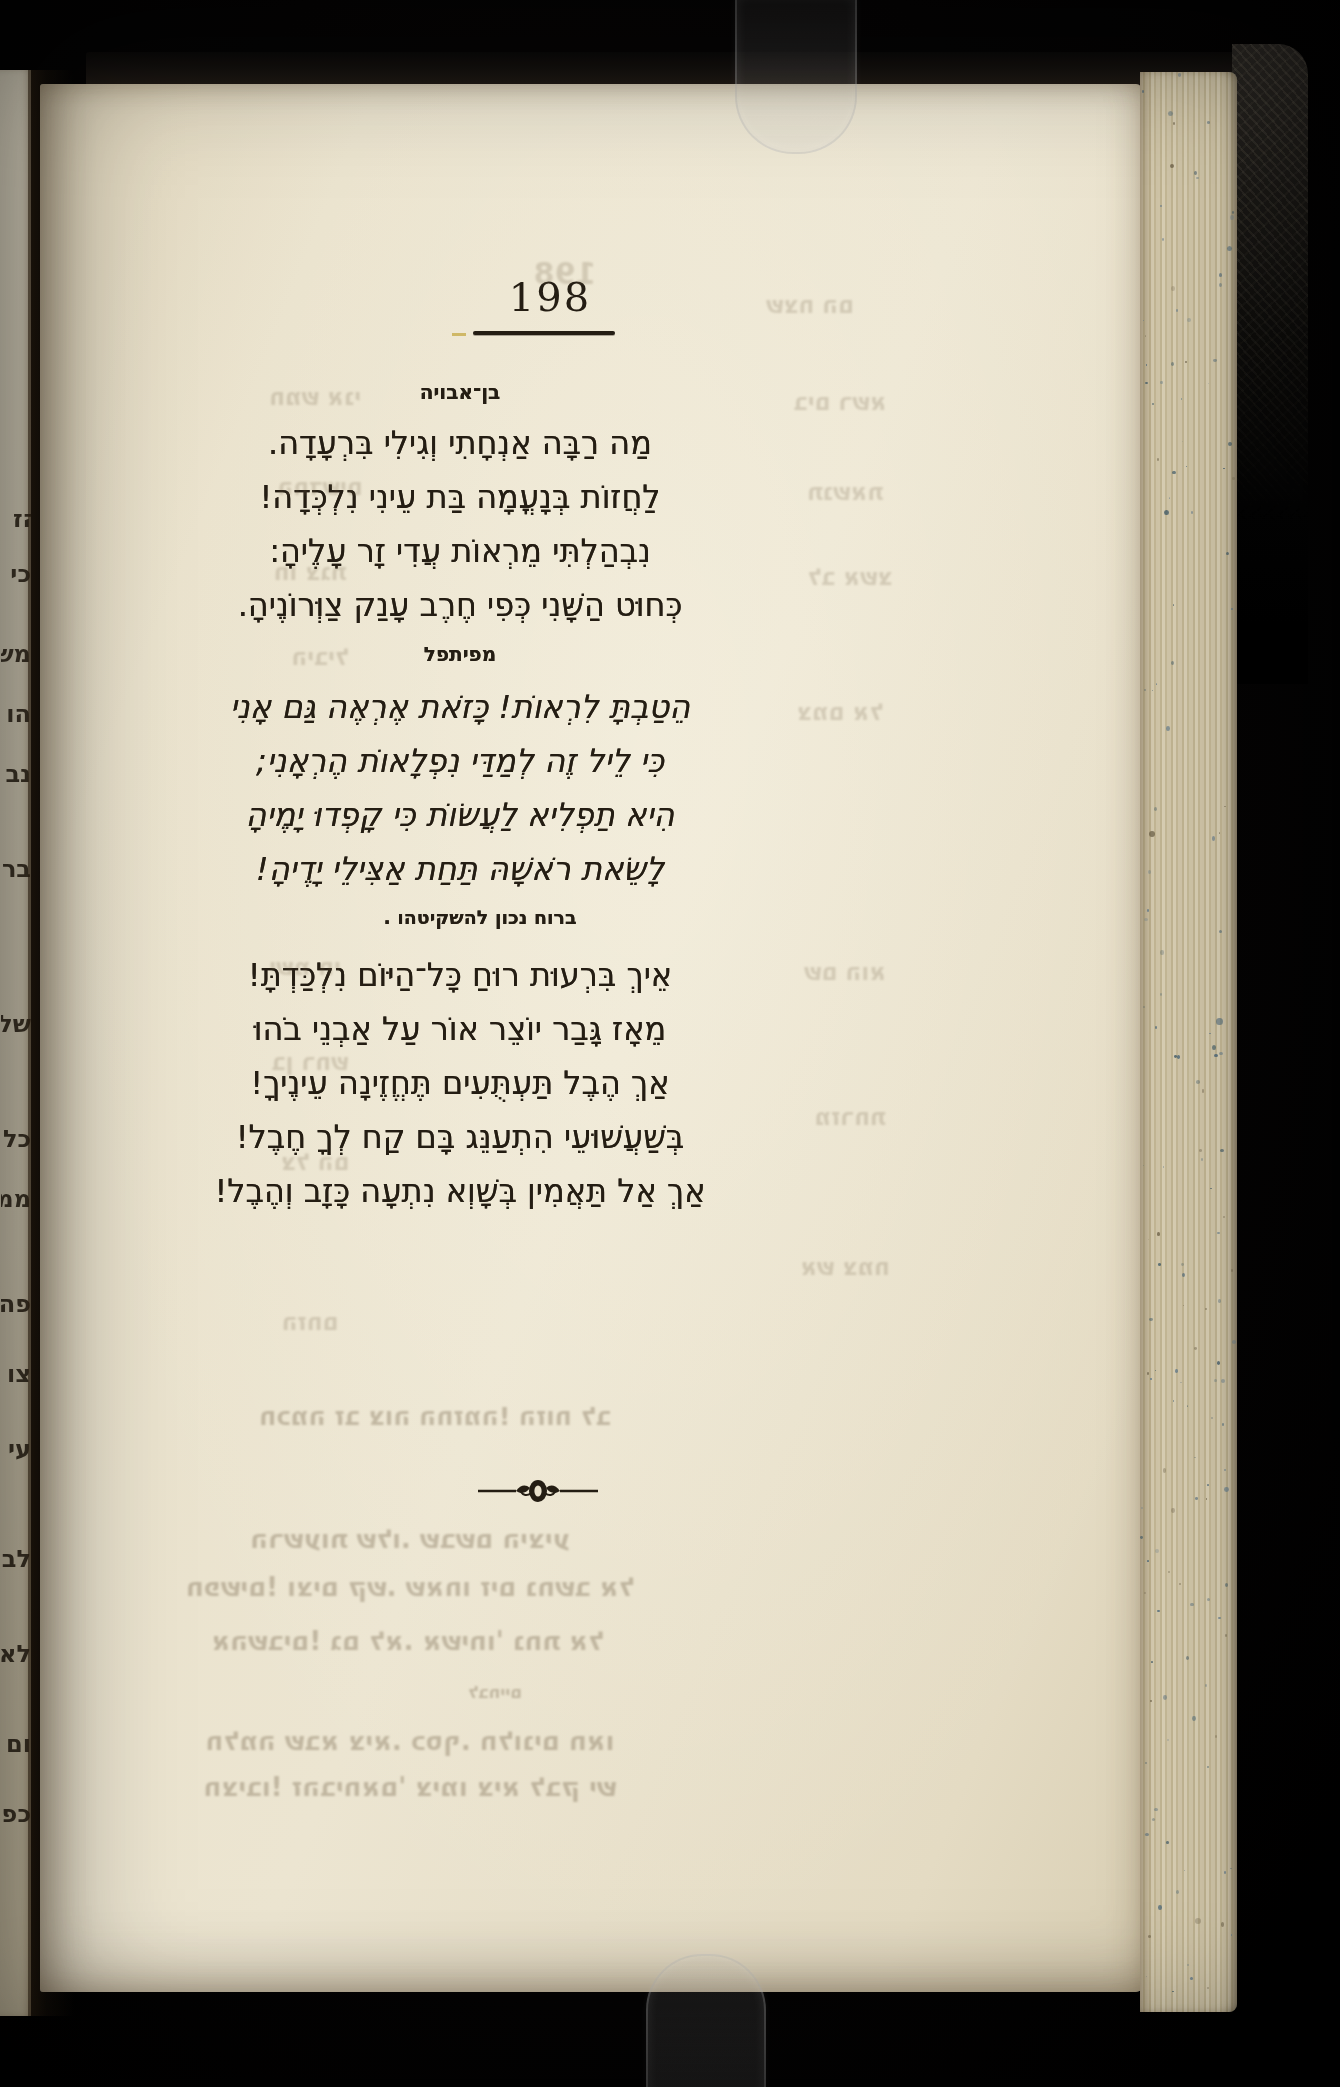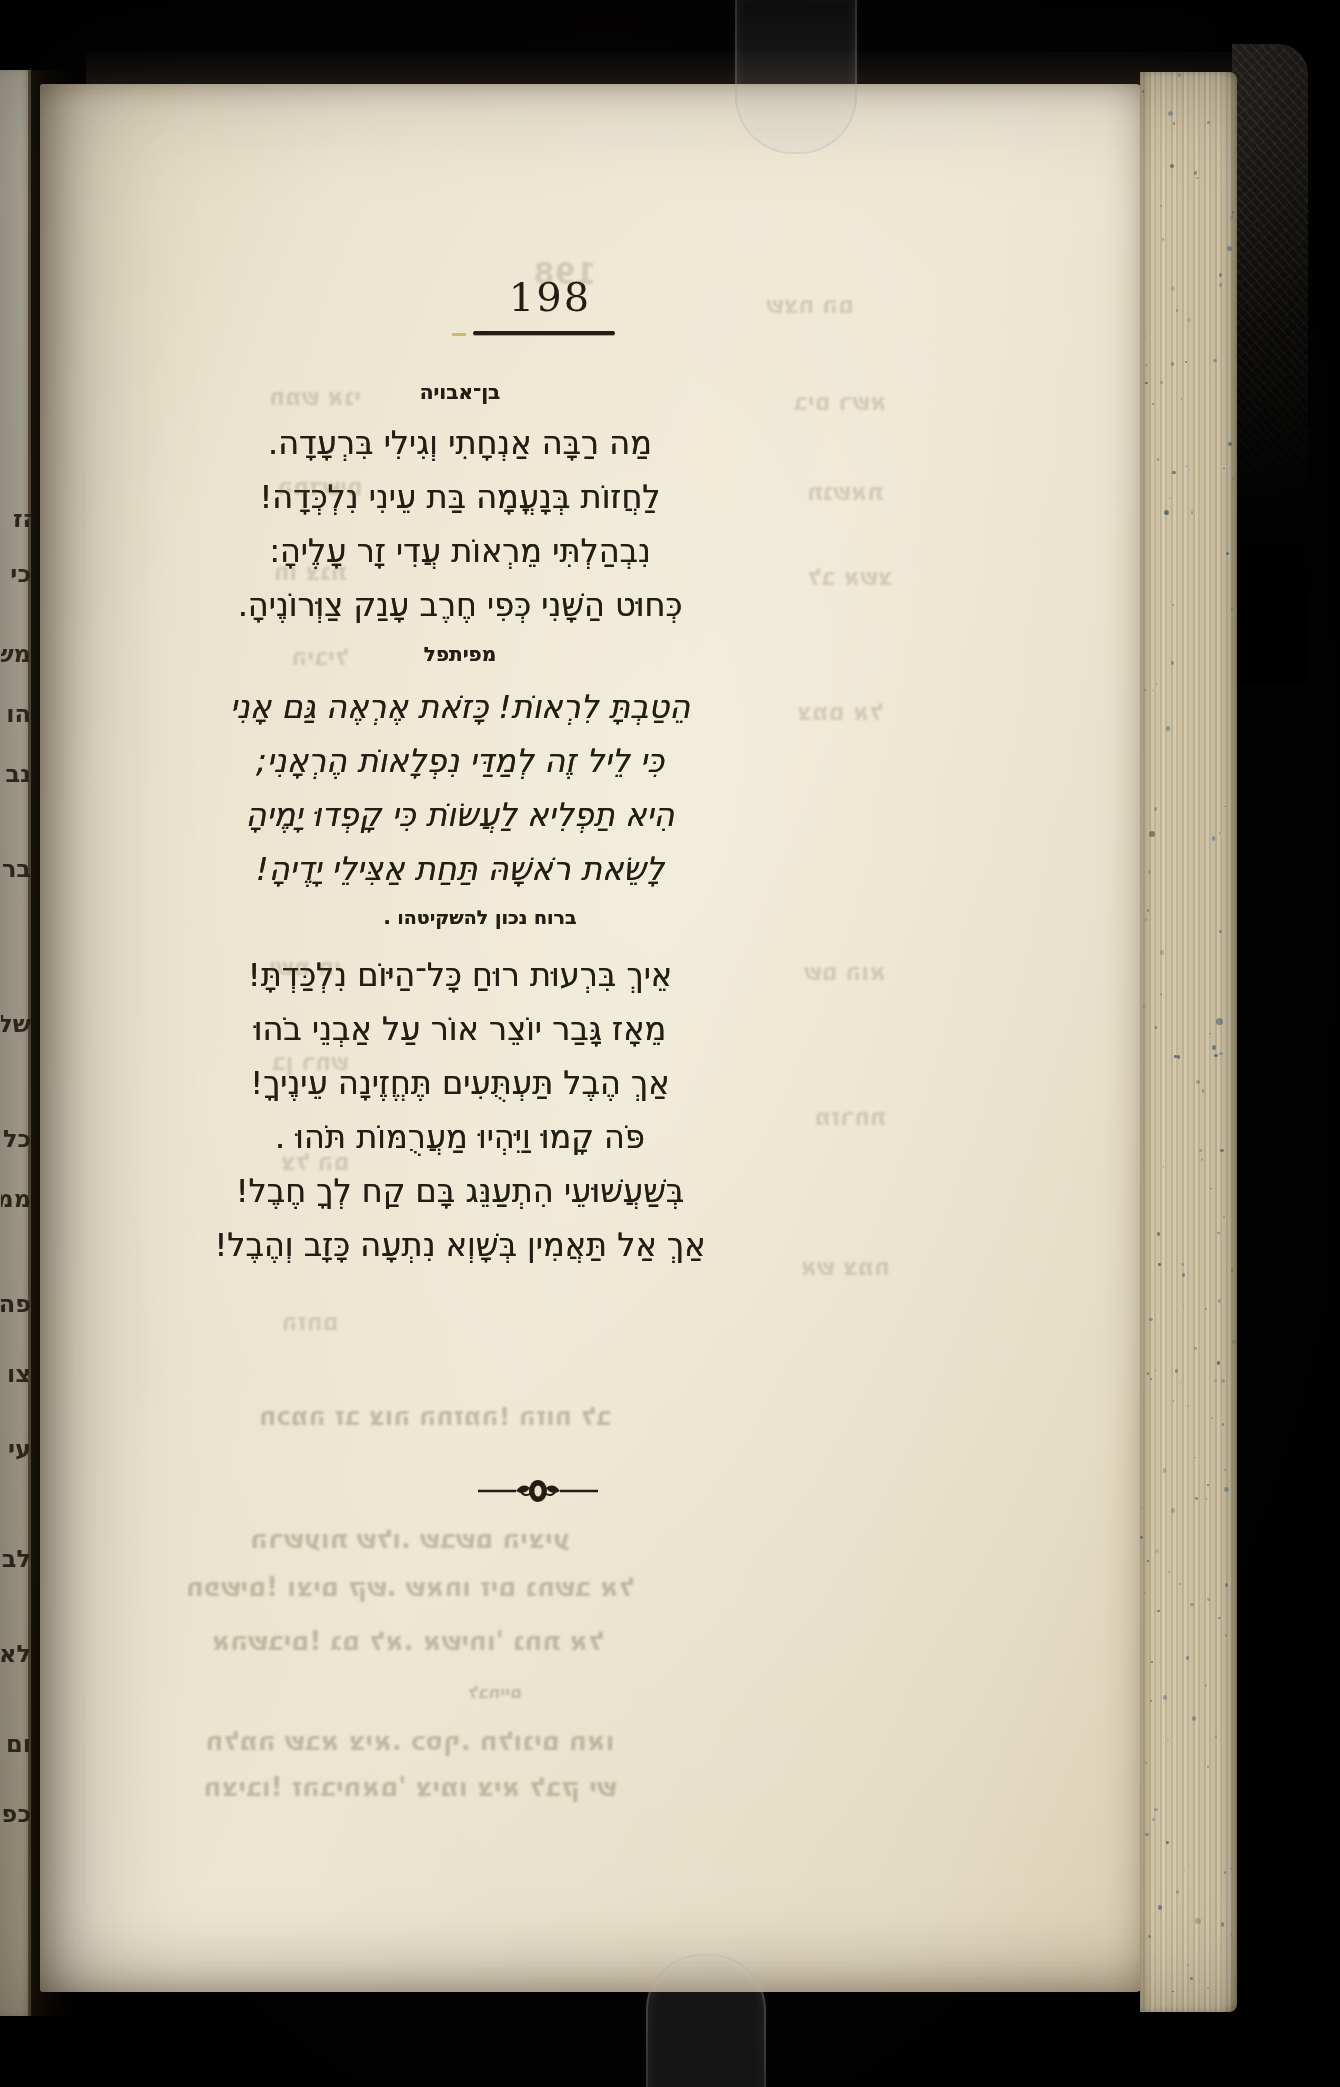--- a/index.html
+++ b/index.html
@@ -151,21 +151,20 @@
         <div class="vline">הִיא תַפְלִיא לַעֲשׂוֹת כִּי קָפְדוּ יָמֶיהָ</div>
         <div class="vline">לָשֵׂאת רֹאשָׁהּ תַּחַת אַצִּילֵי יָדֶיהָ!</div>
       </div>
 
     <div class="stage-direction ink">ברוח נכון להשקיטהו .</div>
 
     <div class="stanza stanza-3 ink">
         <div class="vline">אֵיךְ בִּרְעוּת רוּחַ כָּל־הַיּוֹם נִלְכַּדְתָּ!</div>
         <div class="vline">מֵאָז גָּבַר יוֹצֵר אוֹר עַל אַבְנֵי בֹהוּ</div>
         <div class="vline">אַךְ הֶבֶל תַּעְתֻּעִים תֶּחֱזֶינָה עֵינֶיךָ!</div>
-        <div class="vline">פֹּה קָמוּ וַיִּהְיוּ מַעֲרֻמּוֹת תֹּהוּ .</div>
         <div class="vline">בְּשַׁעֲשׁוּעֵי הִתְעַנֵּג בָּם קַח לְךָ חֶבֶל!</div>
         <div class="vline">אַךְ אַל תַּאֲמִין בְּשָׁוְא נִתְעָה כָּזָב וְהֶבֶל!</div>
       </div>
 
     <div class="ornament">
       <svg width="124" height="26" viewBox="0 0 124 26">
         <line x1="2" y1="13" x2="40" y2="13" stroke="#241d13" stroke-width="2.6"></line>
         <line x1="84" y1="13" x2="122" y2="13" stroke="#241d13" stroke-width="2.6"></line>
         <path d="M40 13 q7 -9 14 -3 q-6 8 -14 3" fill="#241d13"></path>
         <path d="M84 13 q-7 -9 -14 -3 q6 8 14 3" fill="#241d13"></path>

